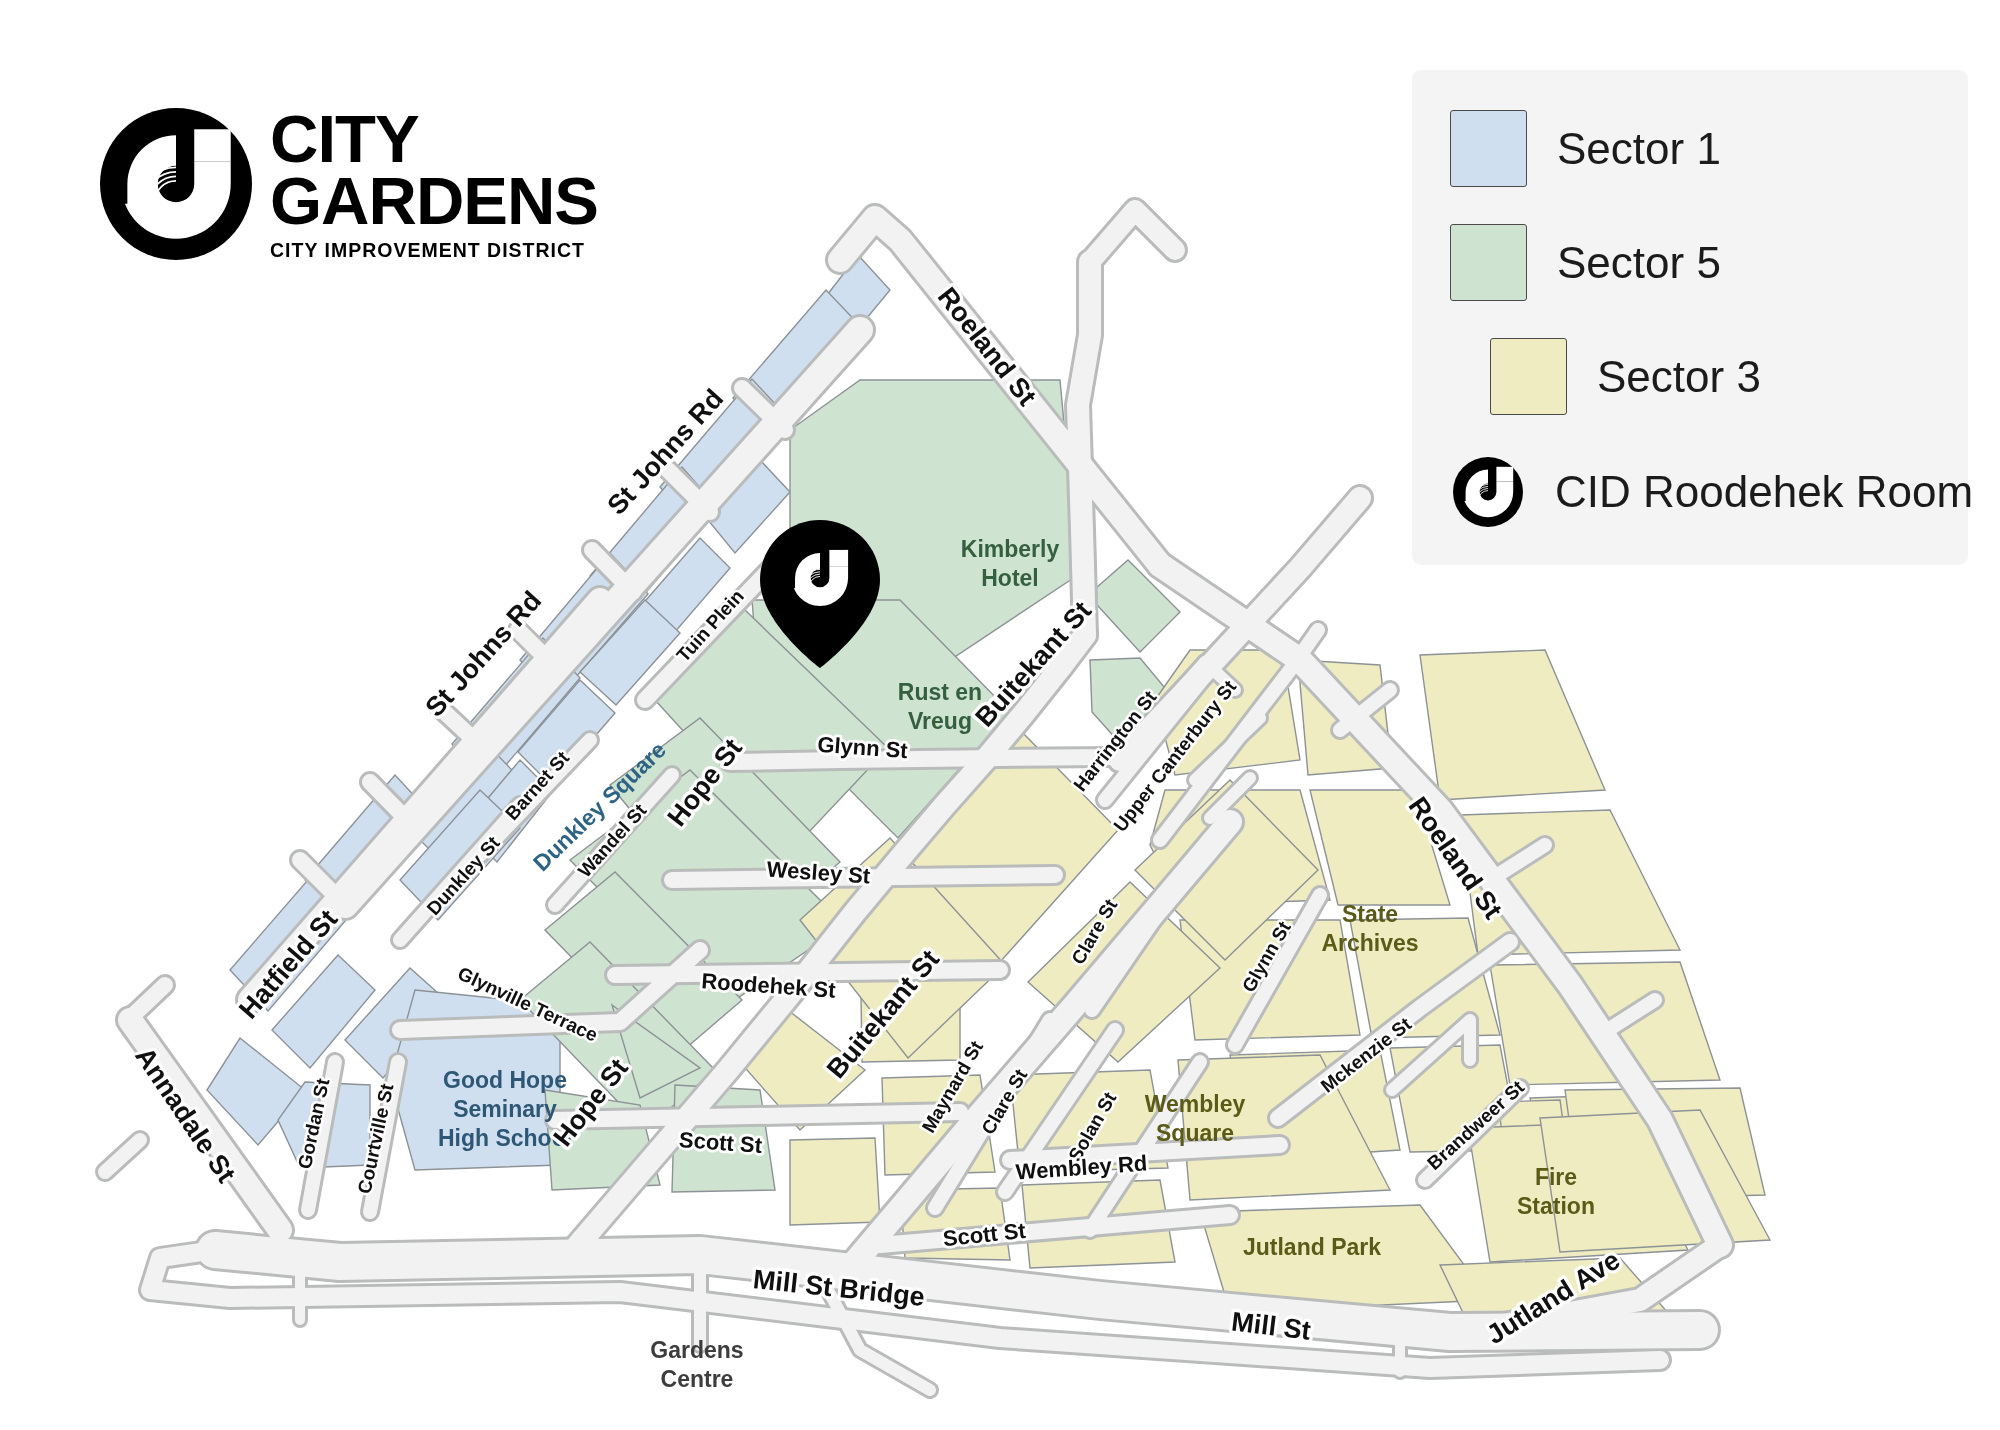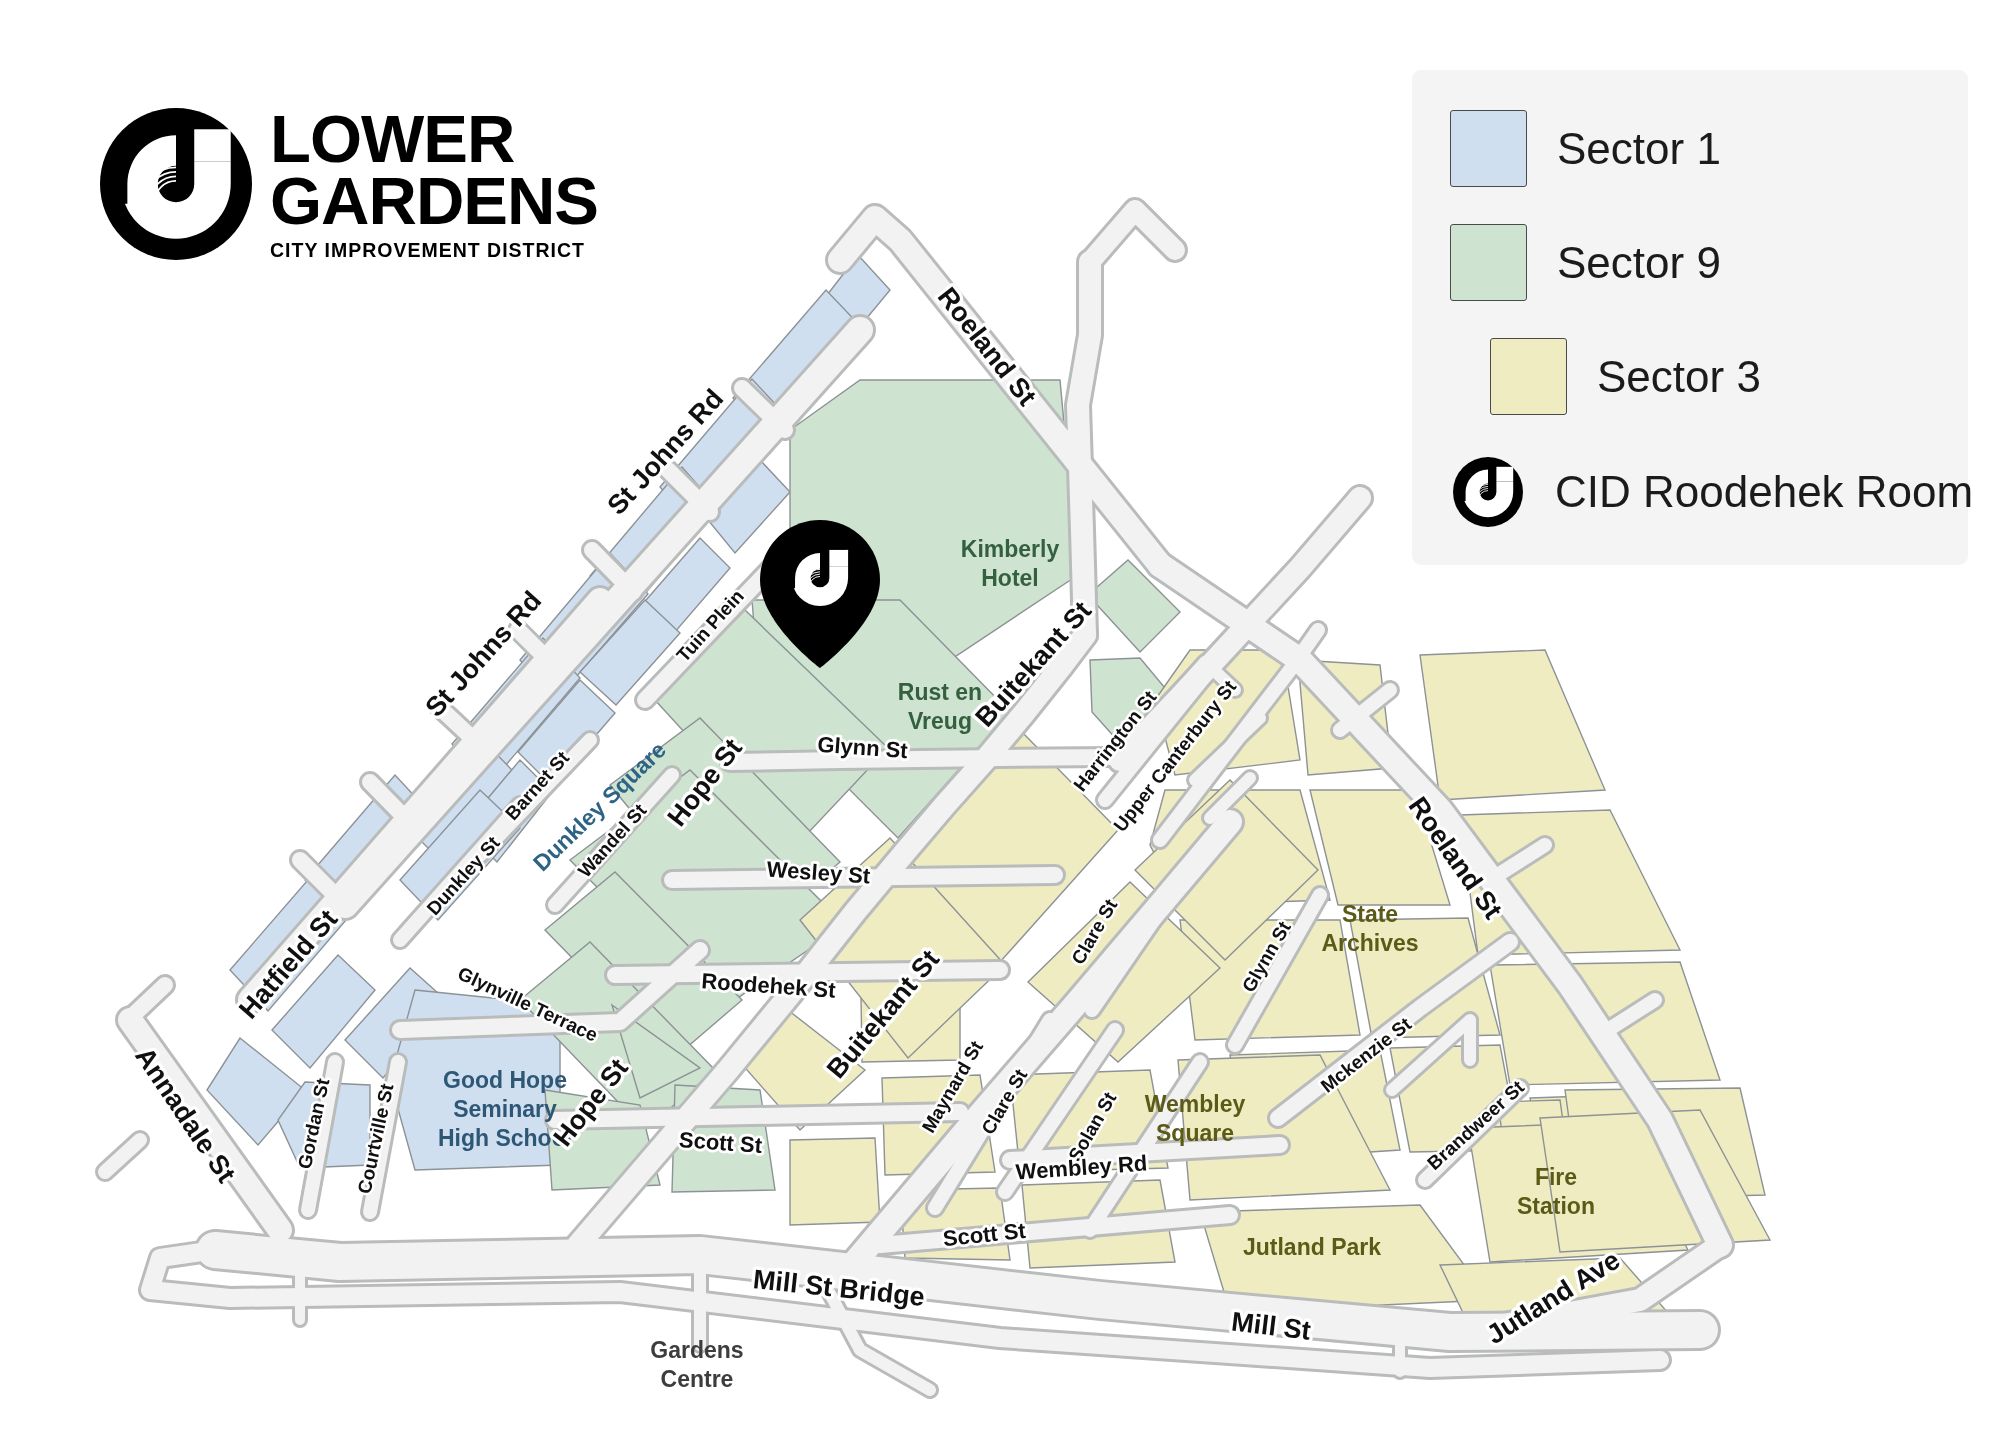--- a/index.html
+++ b/index.html
@@ -405,34 +405,34 @@
         <path d="M24 62 A26 26 0 0 1 50 36"></path>
         <path d="M27 62 A23 23 0 0 1 50 39"></path>
         <path d="M30 62 A20 20 0 0 1 50 42"></path>
         <path d="M33 62 A17 17 0 0 1 50 45"></path>
         <path d="M36 62 A14 14 0 0 1 50 48"></path>
       </g>
       <path d="M50 18 A32 32 0 0 0 18 50 L18 63 L13 63 L13 50 A37 37 0 0 1 50 13 Z" fill="#000"></path>
     </svg>
   </div>
   <div id="brand-words">
-    <div class="wm-1">LOWER</div>
+    <div class="wm-1">CITY</div>
     <div class="wm-2">GARDENS</div>
     <div class="wm-3">CITY IMPROVEMENT DISTRICT</div>
   </div>
 </div>
 
 <div id="legend">
   <div class="legend-row">
     <span class="swatch" style="background:#cfdff0"></span>
     <span class="legend-label">Sector 1</span>
   </div>
   <div class="legend-row">
     <span class="swatch" style="background:#cfe3d1"></span>
-    <span class="legend-label">Sector 9</span>
+    <span class="legend-label">Sector 5</span>
   </div>
   <div class="legend-row">
     <span class="swatch" style="background:#efecc2"></span>
     <span class="legend-label">Sector 3</span>
   </div>
   <div class="legend-row">
     <span class="legend-pin">
       <svg viewBox="0 0 100 100" width="70" height="70">
         <circle cx="50" cy="50" r="50" fill="#000"></circle>
         <path d="M50 14 A36 36 0 1 0 86 50 L86 35 L62 35 L62 50 A12 12 0 1 1 50 38 Z" fill="#fff"></path>

